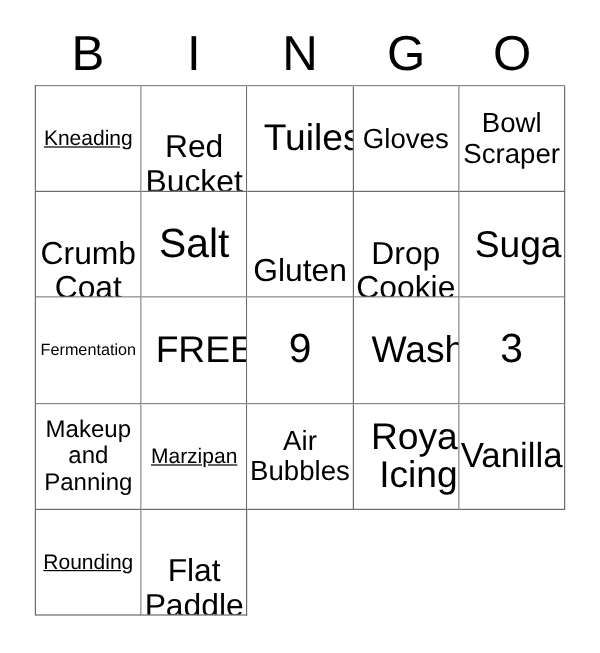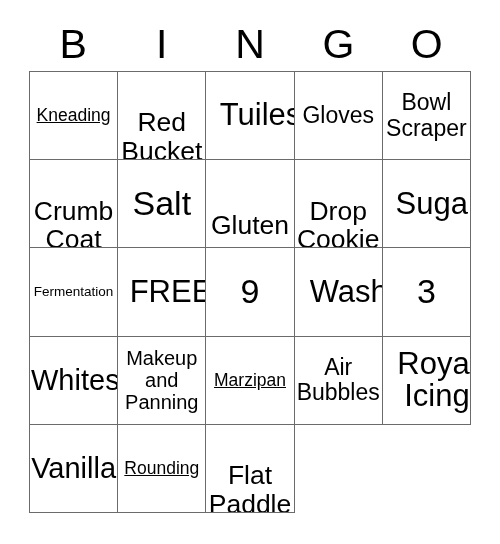--- a/index.html
+++ b/index.html
@@ -152,23 +152,20 @@
         <span class="cell-text fs-4xl">9</span>
       </div>
     <div class="cell">
         <span class="cell-text fs-3xl">Wash</span>
       </div>
 
     <div class="cell">
         <span class="cell-text fs-4xl">3</span>
       </div>
     <div class="cell">
-        <span class="cell-text fs-2xl">Whites</span>
-      </div>
-    <div class="cell">
         <span class="cell-text fs-md">Makeup
 and
 Panning</span>
       </div>
     <div class="cell">
         <span class="cell-text fs-sm">Marzipan</span>
       </div>
 
     <div class="cell">
         <span class="cell-text fs-lg">Air

